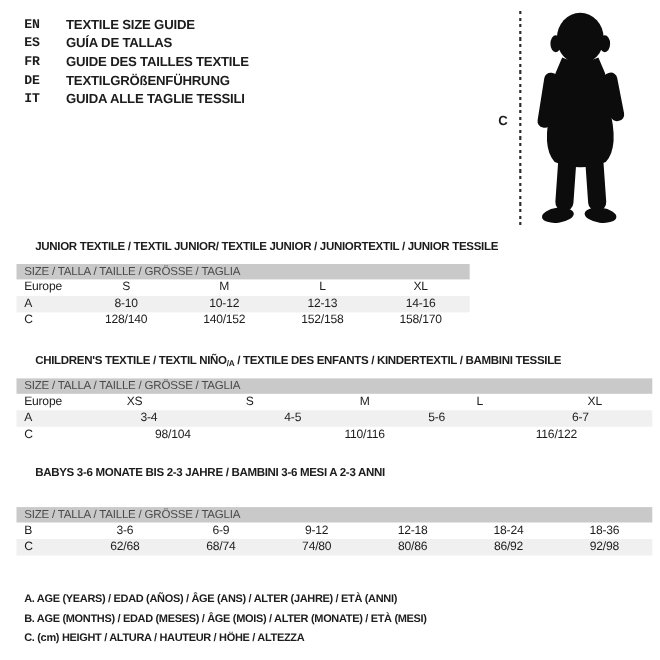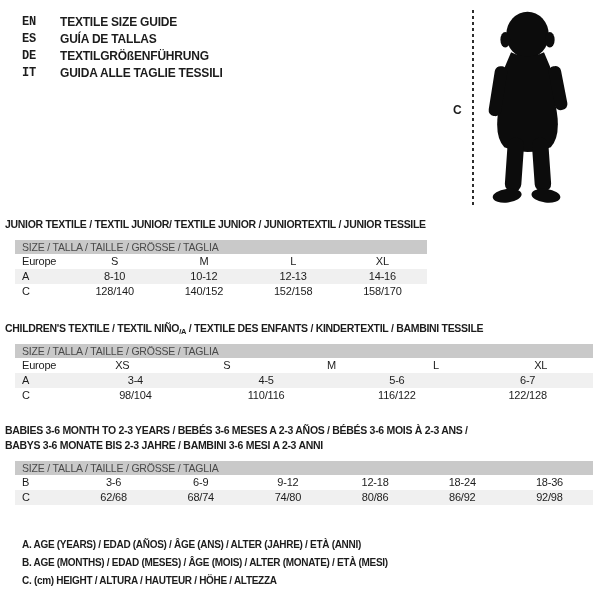--- a/index.html
+++ b/index.html
@@ -21,22 +21,22 @@
   
   .measure-line { position:absolute; left:472px; top:10px; width:2px; height:196px;
     background-image:repeating-linear-gradient(to bottom, #2d2d2d 0 3px, transparent 3px 6px); }
   .measure-label { position:absolute; left:453px; top:103px;
     font-size:12px; font-weight:700; }
   .baby { position:absolute; left:482px; top:8px; width:92px; height:202px; }
   .baby svg { width:100%; height:100%; }
   .baby path, .baby rect, .baby ellipse { fill:var(--silhouette, #0c0c0c); }
 
   
-  .section-title { position:absolute; left:5px; font-size:10.5px; font-weight:700;
-    letter-spacing:-0.3px; white-space:nowrap; line-height:15px; }
+  .section-title { position:absolute; left:32px; font-size:10.5px; font-weight:700;
+    letter-spacing:-0.3px; white-space:nowrap; line-height:15px;text-align:right; }
   #title1 { top:217px; }
   #title2 { top:321px; }
   #title3 { top:423px; }
   .sub-script { font-size:7.5px; vertical-align:-2px; }
   .title-line { display:block; }
 
   
   .size-table { position:absolute; left:15px; font-size:11px; letter-spacing:-0.2px; }
   #table1 { top:240px; width:412px; }
   #table2 { top:344px; width:578px; }
@@ -58,20 +58,24 @@
 <body>
 
 <div class="lang-list">
   <div class="lang-row">
     <span class="lang-code">EN</span>
     <span class="lang-title">TEXTILE SIZE GUIDE</span>
   </div>
   <div class="lang-row">
     <span class="lang-code">ES</span>
     <span class="lang-title">GUÍA DE TALLAS</span>
+  </div>
+  <div class="lang-row">
+    <span class="lang-code">FR</span>
+    <span class="lang-title">GUIDE DES TAILLES TEXTILE</span>
   </div>
   <div class="lang-row">
     <span class="lang-code">DE</span>
     <span class="lang-title">TEXTILGRÖßENFÜHRUNG</span>
   </div>
   <div class="lang-row">
     <span class="lang-code">IT</span>
     <span class="lang-title">GUIDA ALLE TAGLIE TESSILI</span>
   </div>
 </div>
@@ -138,26 +142,24 @@
     <span class="tcell">3-4</span>
     <span class="tcell">4-5</span>
     <span class="tcell">5-6</span>
     <span class="tcell">6-7</span>
   </div>
   <div class="trow">
     <span class="tlabel">C</span>
     <span class="tcell">98/104</span>
     <span class="tcell">110/116</span>
     <span class="tcell">116/122</span>
-    <span class="tcell">122/128</span>
   </div>
 </div>
 
 <div id="title3" class="section-title">
-  <span class="title-line">BABIES 3-6 MONTH TO 2-3 YEARS / BEBÉS 3-6 MESES A 2-3 AÑOS / BÉBÉS 3-6 MOIS À 2-3 ANS /</span>
   <span class="title-line">BABYS 3-6 MONATE BIS 2-3 JAHRE / BAMBINI 3-6 MESI A 2-3 ANNI</span>
 </div>
 <div id="table3" class="size-table">
   <div class="size-bar">SIZE / TALLA / TAILLE / GRÖSSE / TAGLIA</div>
   <div class="trow">
     <span class="tlabel">B</span>
     <span class="tcell">3-6</span>
     <span class="tcell">6-9</span>
     <span class="tcell">9-12</span>
     <span class="tcell">12-18</span>

